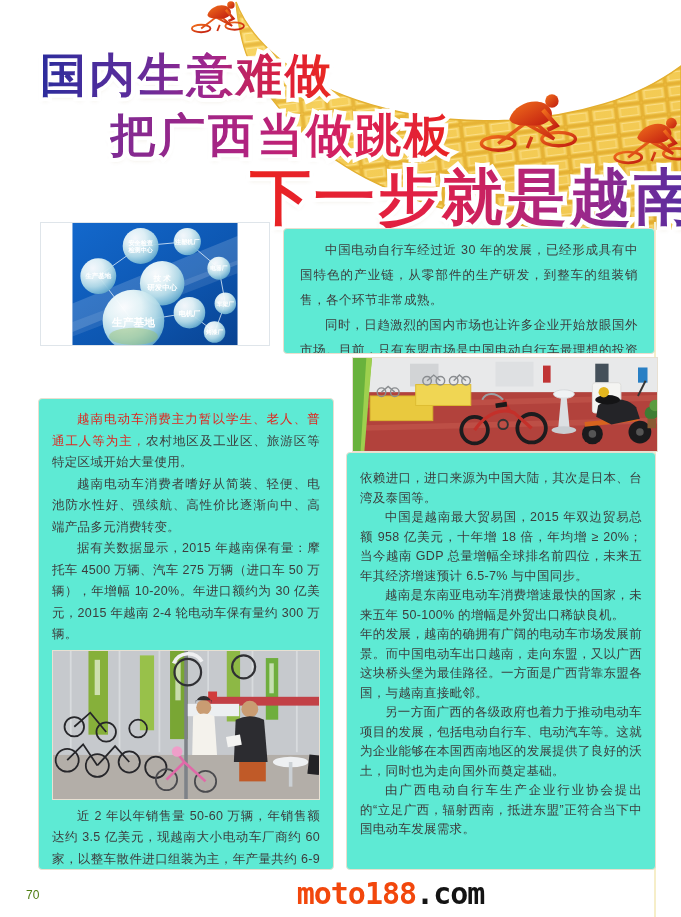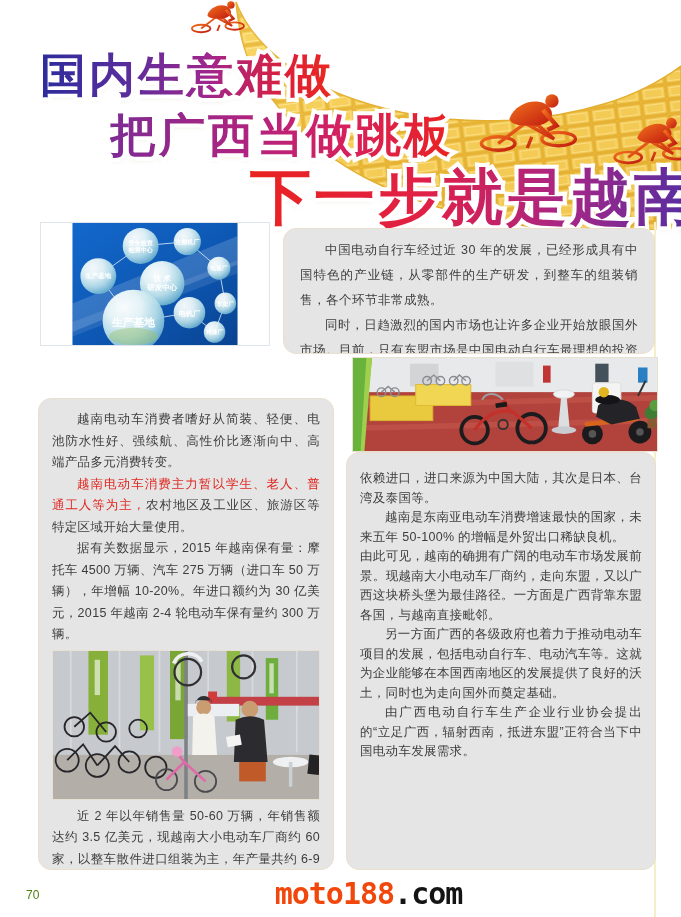--- a/index.html
+++ b/index.html
@@ -15,21 +15,21 @@
   .title{position:absolute;font-weight:900;white-space:nowrap;letter-spacing:3px;line-height:1;}
   .title .stroke{position:relative;color:#fff;-webkit-text-stroke:8px #ffffff;text-shadow:0 3px 5px rgba(120,90,20,.18);}
   .title .fill{position:absolute;left:0;top:0;-webkit-background-clip:text;background-clip:text;color:transparent;}
   .t1{left:40px;top:52px;font-size:46px;}
   .t2{left:110px;top:112px;font-size:46px;text-align:center;}
   .t3{left:250px;top:167px;font-size:61px;}
   .g1{background-image:linear-gradient(90deg,#2c2c9c 0%,#5a2d9c 30%,#a1268c 58%,#e01f35 85%,#ea2a1f 100%);}
   .g2{background-image:linear-gradient(90deg,#7d2b94 0%,#b02380 40%,#d8205c 70%,#ea231f 100%);}
   .g3{background-image:linear-gradient(90deg,#ea231f 0%,#e02048 35%,#a62687 62%,#5b2d9f 84%,#2b2f9e 100%);}
   
-  .box{position:absolute;background:#e5e5e5;border:1px solid #eadfce;border-radius:13px;
+  .box{position:absolute;background:#5eead4;border:1px solid #eadfce;border-radius:4px;
        box-sizing:border-box;overflow:hidden;text-align:justify;}
   .box p{margin:0;}
   .ind{text-indent:2em;}
   .red{color:#e0261f;}
   .intro-box{left:283px;top:228px;width:372px;height:126px;padding:9px 16px;
              font-size:12.5px;line-height:25px;letter-spacing:.5px;}
   .left-box{left:38px;top:398px;width:296px;height:472px;padding:10px 13px;
             font-size:12.5px;line-height:21.5px;letter-spacing:.3px;}
   .right-box{left:346px;top:452px;width:310px;height:418px;padding:16px 13px;
              font-size:12.5px;line-height:19.5px;letter-spacing:.3px;}
@@ -37,21 +37,21 @@
   .diagram-box{position:absolute;left:40px;top:222px;width:230px;height:124px;
                border:1px solid #dfe5ea;box-sizing:border-box;}
   .diagram-box svg{display:block;width:100%;height:100%;}
   .photo{border:1px solid #e8e0d2;box-sizing:border-box;background:#cfd2d5;}
   .mid-photo{width:100%;height:150px;margin:4px 0 6px 0;}
   .mid-photo svg{display:block;width:100%;height:100%;}
   .right-photo{position:absolute;left:352px;top:357px;width:306px;height:95px;}
   .right-photo svg{display:block;width:100%;height:100%;}
   
   .page-num{position:absolute;left:26px;top:888px;font-size:12px;color:#4d7c0f;}
-  .site{position:absolute;left:50%;transform:translateX(-50%);margin-left:28px;top:876px;
+  .site{position:absolute;left:50%;transform:translateX(-50%);margin-left:50px;top:876px;
         font-family:"DejaVu Sans Mono",monospace;font-weight:bold;font-size:30px;letter-spacing:-1px;white-space:nowrap;}
   .site .red-part{color:#f2470c;}
   .site .black-part{color:#141414;}
 </style>
 </head>
 <body>
 
 <div class="page">
 
   <svg class="road-svg" viewBox="0 0 681 230" aria-hidden="true">
@@ -207,22 +207,22 @@
       </g>
       <g>
         <circle cx="314" cy="58" r="7" fill="#3e7d33"></circle>
           <circle cx="318" cy="50" r="6" fill="#5a9c40"></circle>
         <rect x="310" y="64" width="9" height="10" fill="#8a5a32"></rect>
       </g>
     </svg>
   </div>
 
   <div class="box left-box">
+    <p class="ind"><span class="red">越南电动车消费主力暂以学生、老人、普通工人等为主，</span><span>农村地区及工业区、旅游区等特定区域开始大量使用。</span></p>
     <p class="ind">越南电动车消费者嗜好从简装、轻便、电池防水性好、强续航、高性价比逐渐向中、高端产品多元消费转变。</p>
-    <p class="ind"><span class="red">越南电动车消费主力暂以学生、老人、普通工人等为主，</span><span>农村地区及工业区、旅游区等特定区域开始大量使用。</span></p>
     <p class="ind">据有关数据显示，2015 年越南保有量：摩托车 4500 万辆、汽车 275 万辆（进口车 50 万辆），年增幅 10-20%。年进口额约为 30 亿美元，2015 年越南 2-4 轮电动车保有量约 300 万辆。</p>
 
     <div class="photo mid-photo">
       <svg viewBox="0 0 300 168" preserveAspectRatio="none" aria-hidden="true">
         <rect width="300" height="168" fill="#c6c9cd"></rect>
         <g stroke="#d8dbde" stroke-width="2">
             <path d="M20,0V115 M75,0V115 M120,0V115 M175,0V115 M225,0V115 M275,0V115"></path>
           </g>
         <rect y="118" width="300" height="50" fill="#b3aea8"></rect>
         <g>
@@ -278,22 +278,23 @@
         </g>
       </svg>
     </div>
 
     <p class="ind">近 2 年以年销售量 50-60 万辆，年销售额达约 3.5 亿美元，现越南大小电动车厂商约 60 家，以整车散件进口组装为主，年产量共约 6-9 万部，仅满足 10-15% 的市场份额。</p>
 
   </div>
 
   <div class="box right-box">
     <p>依赖进口，进口来源为中国大陆，其次是日本、台湾及泰国等。</p>
+    <p class="ind">中国是越南最大贸易国，2015 年双边贸易总额 958 亿美元，十年增 18 倍，年均增 ≥ 20%；当今越南 GDP 总量增幅全球排名前四位，未来五年其经济增速预计 6.5-7% 与中国同步。</p>
     <p class="ind">越南是东南亚电动车消费增速最快的国家，未来五年 50-100% 的增幅是外贸出口稀缺良机。</p>
-    <p>由此可见，越南的确拥有广阔的电动车市场发展前景。现越南大小电动车厂商约，走向东盟，又以广西这块桥头堡为最佳路径。一方面是广西背靠东盟各国，与越南直接毗邻。</p>
+    <p>年的发展，越南的确拥有广阔的电动车市场发展前景。而中国电动车出口越南，走向东盟，又以广西这块桥头堡为最佳路径。一方面是广西背靠东盟各国，与越南直接毗邻。</p>
     <p class="ind">另一方面广西的各级政府也着力于推动电动车项目的发展，包括电动自行车、电动汽车等。这就为企业能够在本国西南地区的发展提供了良好的沃土，同时也为走向国外而奠定基础。</p>
     <p class="ind">由广西电动自行车生产企业行业协会提出的“立足广西，辐射西南，抵进东盟”正符合当下中国电动车发展需求。</p>
   </div>
 
   <div class="page-num">70</div>
   <div class="site">
     <span class="red-part">moto188</span><span class="black-part">.com</span>
   </div>
 
 </div>

